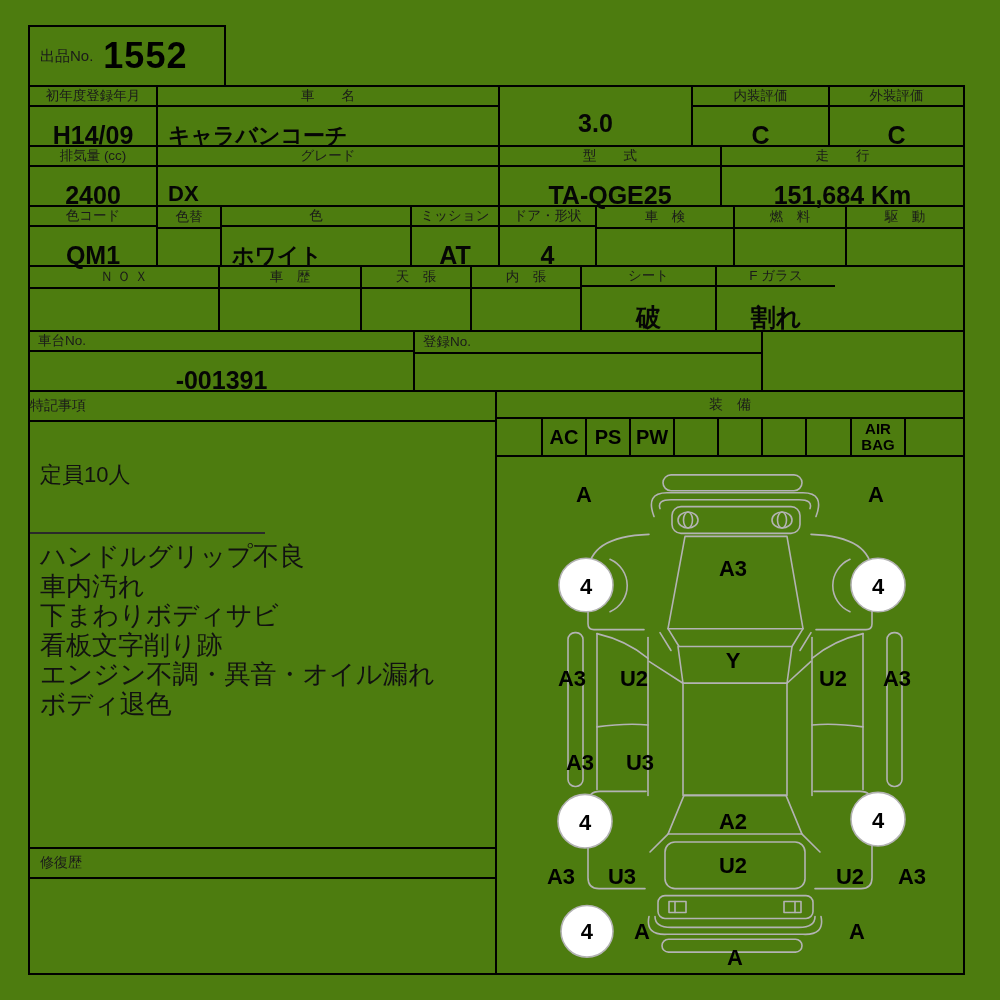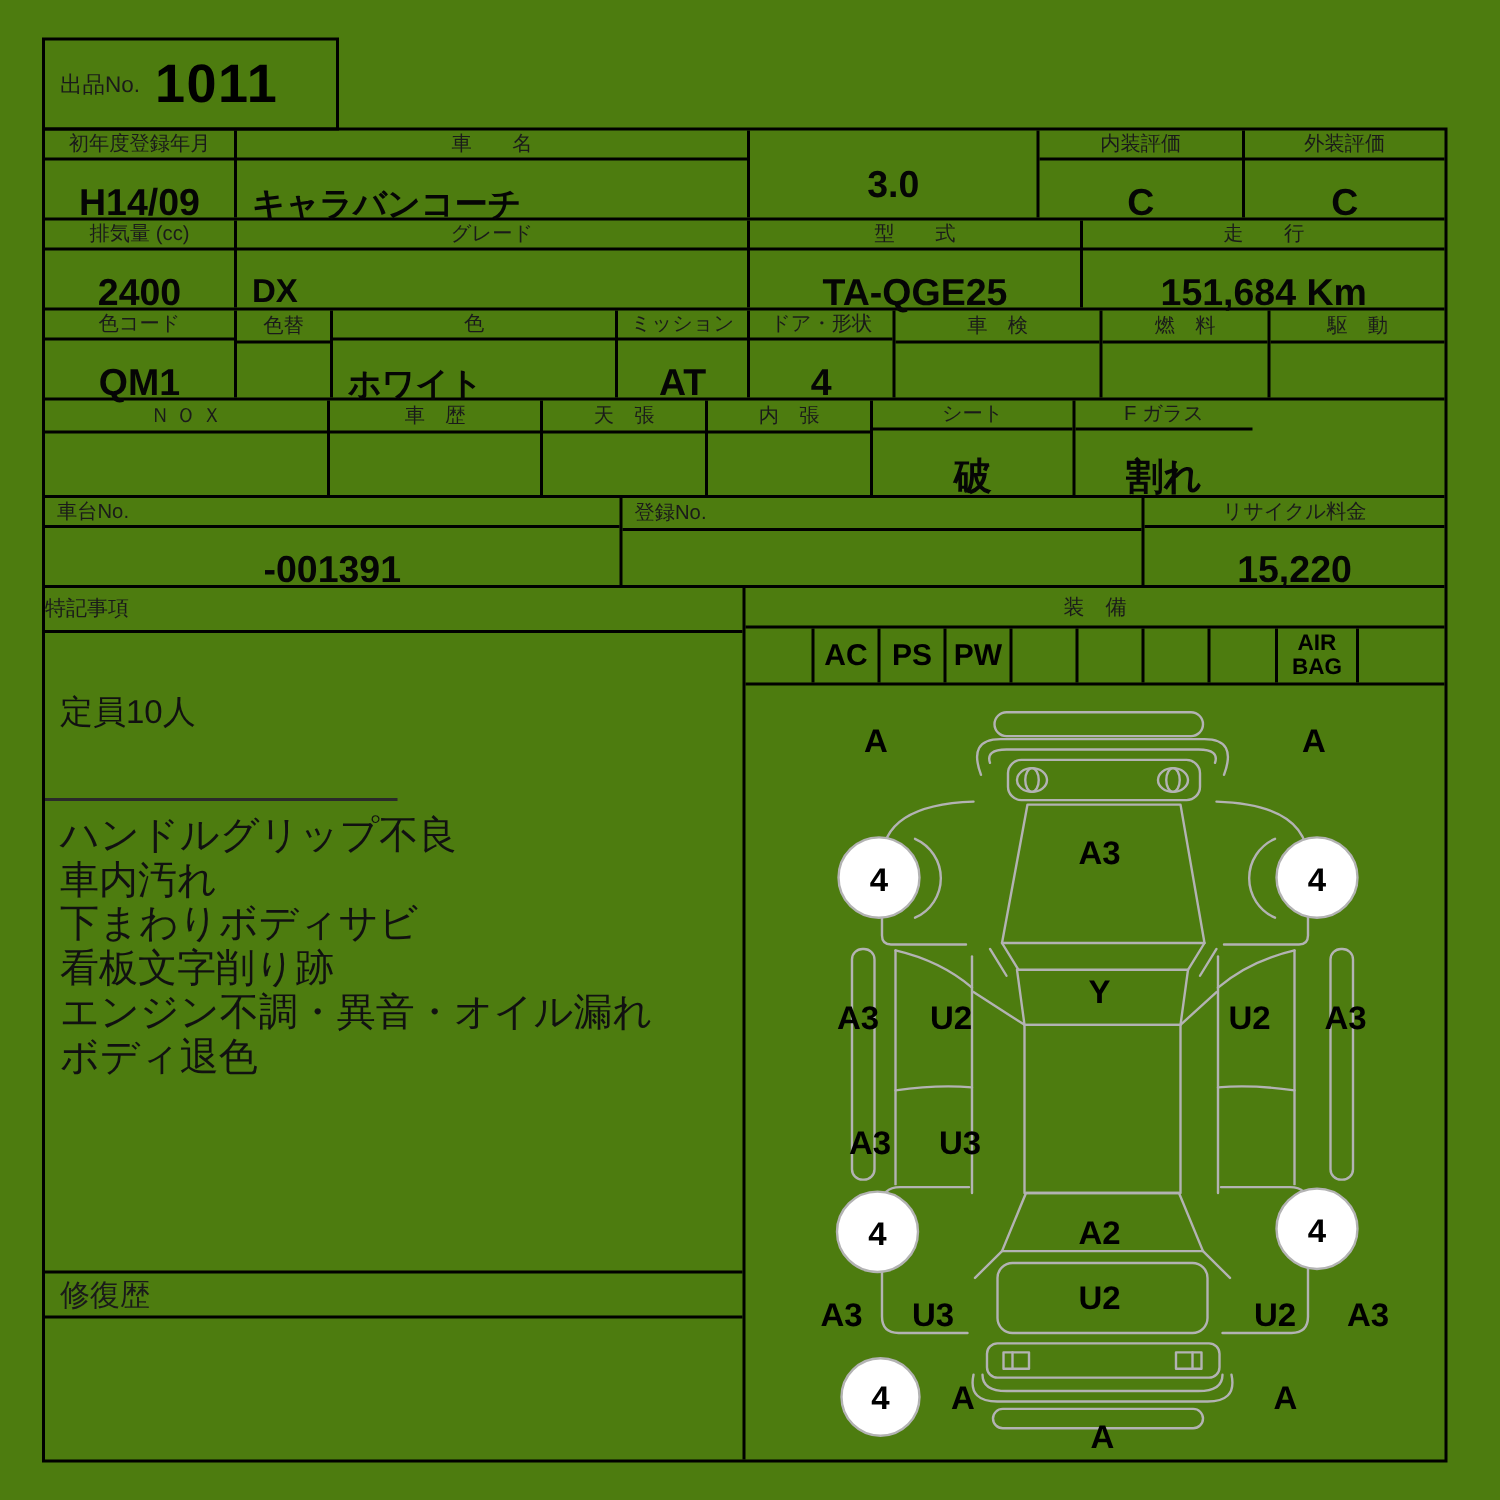--- a/index.html
+++ b/index.html
@@ -28,21 +28,21 @@
     display:flex;flex-direction:column;}
   .panel-r{flex:1;display:flex;flex-direction:column;}
   .ln-header{height:30px;border-bottom:2px solid #000;box-sizing:border-box;
     display:flex;align-items:center;font-size:14px;color:#1a1a1a;}
   .ln-body{position:relative;flex:1;}
   .capacity{position:absolute;top:38px;left:10px;font-size:22px;color:#111;}
   .divider-seg{position:absolute;top:110px;left:0;width:235px;height:2px;background:#2a2a2a;}
   .notes-list{position:absolute;top:120px;left:10px;font-size:26px;line-height:29.5px;color:#111;}
   .repair-strip{position:absolute;top:425px;left:0;right:0;height:32px;
     border-top:2px solid #000;border-bottom:2px solid #000;box-sizing:border-box;
-    display:flex;align-items:center;padding-left:10px;font-size:20px;color:#1a1a1a;}
+    display:flex;align-items:center;padding-left:10px;font-size:14px;color:#1a1a1a;}
   
   .eq-header{height:27px;border-bottom:2px solid #000;box-sizing:border-box;
     display:flex;align-items:center;justify-content:center;font-size:14px;color:#1a1a1a;}
   .eq-row{height:38px;border-bottom:2px solid #000;box-sizing:border-box;display:flex;}
   .eq-cell{border-right:2px solid #000;box-sizing:border-box;display:flex;align-items:center;
     justify-content:center;font-size:20px;font-weight:bold;white-space:pre-line;text-align:center;}
   .eq-cell.small{font-size:15px;line-height:16px;}
   .eq-cell.last{border-right:none;flex:1;}
   .diagram{flex:1;position:relative;}
   .diagram svg{position:absolute;inset:0;width:100%;height:100%;}
@@ -51,21 +51,21 @@
   .dlabel{font-family:"Liberation Sans",sans-serif;font-size:22px;font-weight:bold;
     fill:#000;text-anchor:middle;}
 </style>
 </head>
 <body>
 
 <div id="sheet">
 
   <div class="lot">
     <span class="lot-label">出品No.</span>
-    <span class="lot-num">1011</span>
+    <span class="lot-num">1552</span>
   </div>
 
   <div class="tbl">
 
     <div class="row" style="height:60px">
       <div class="col" style="width:128px">
         <div class="hd">初年度登録年月</div>
         <div class="val">H14/09</div>
       </div>
       <div class="col" style="width:342px">
@@ -167,24 +167,20 @@
     </div>
 
     <div class="row" style="height:60px">
       <div class="col" style="width:385px">
         <div class="hd hleft">車台No.</div>
         <div class="val">-001391</div>
       </div>
       <div class="col" style="width:348px">
         <div class="hd hleft">登録No.</div>
         <div class="val"></div>
-      </div>
-      <div class="col last" style="width:200px">
-        <div class="hd">リサイクル料金</div>
-        <div class="val">15,220</div>
       </div>
     </div>
 
     <div class="row panels">
       <div class="panel-l">
         <div class="ln-header">特記事項</div>
         <div class="ln-body">
           <div class="capacity">定員10人</div>
           <div class="divider-seg"></div>
           <div class="notes-list">

